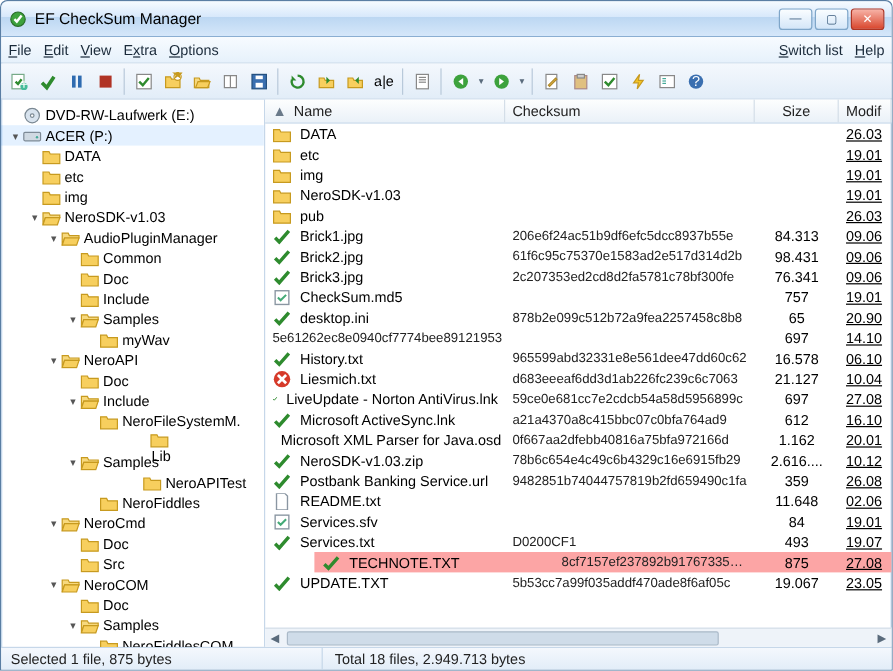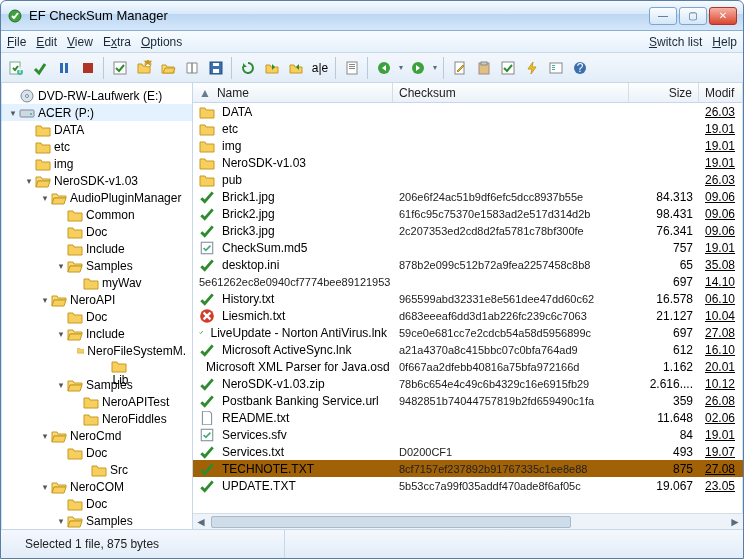--- a/index.html
+++ b/index.html
@@ -13,47 +13,47 @@
 .winbtn.close { background: linear-gradient(#f7b2a6,#d9472e); border-color: #b03422; color: #fff; }
 .menubar { height: 22px; background: linear-gradient(#f7fbff,#e6f1fb); border-bottom: 1px solid #c6d7e9; display: flex; align-items: center; padding: 0 6px; gap: 10px; }
 .menubar .spacer { flex: 1; }
 .menubar span.menu { color: #1a2a3a; cursor: default; }
 .menubar span.menu u { text-decoration: underline; }
 .toolbar { height: 30px; background: linear-gradient(#f4f8fd,#e2edf8); border-bottom: 1px solid #c6d7e9; display: flex; align-items: center; padding: 0 4px; gap: 2px; }
 .tb { width: 22px; height: 22px; display: inline-flex; align-items: center; justify-content: center; border-radius: 3px; }
 .tb svg { width: 16px; height: 16px; }
 .tbsep { width: 2px; height: 22px; border-left: 1px solid #b8c9da; margin: 0 2px; }
 .body { flex: 1; display: flex; min-height: 0; }
-.tree { width: 192px; border-right: 1px solid #c6d7e9; overflow: auto; padding: 4px 0; }
+.tree { width: 220px; border-right: 1px solid #c6d7e9; overflow: auto; padding: 4px 0; }
 .treeitem { display: flex; align-items: center; height: 17px; white-space: nowrap; padding-right: 6px; }
 .twisty { width: 12px; text-align: center; color: #565656; font-size: 9px; display: inline-block; }
 .icon { width: 16px; height: 14px; display: inline-flex; align-items: center; justify-content: center; margin-right: 3px; }
 .folder { fill: #f7cf5e; stroke: #c79a1f; }
 .folder-open { fill: #f7d97e; stroke: #c79a1f; }
 .drive { fill: #cfd9e2; stroke: #7d8a96; }
 .cd { fill: #d8e3ee; stroke: #7a8893; }
 .treeitem .lbl { color: #000; }
 .treeitem.sel { background: #3399ff22; }
 .listpane { flex: 1; display: flex; flex-direction: column; min-width: 0; }
 .listhdr { height: 20px; background: linear-gradient(#fdfefe,#eaf1f8); border-bottom: 1px solid #c6d7e9; display: flex; align-items: center; font-size: 12px; color: #222; }
 .listhdr .col { border-right: 1px solid #d4dee8; padding: 0 6px; height: 100%; display: flex; align-items: center; }
 .col-name { flex: 0 0 200px; display: flex; }
 .col-name .uparrow { margin-right: 6px; color: #6a7a8a; }
 .col-chk { flex: 1; min-width: 0; }
-.col-size { flex: 0 0 70px; justify-content: flex-end; }
+.col-size { flex: 0 0 70px; justify-content: center; }
 .col-mod { flex: 0 0 44px; }
 .listbody { flex: 1; overflow: auto; }
 .row { display: flex; align-items: center; height: 17px; }
-.row.sel { background: #a16207; }
+.row.sel { background: #fca5a5; margin-left: 41px; }
 .row .c { padding: 0 6px; overflow: hidden; text-overflow: ellipsis; white-space: nowrap; }
 .row .c-name { flex: 0 0 200px; display: flex; align-items: center; gap: 4px; }
 .row .c-chk { flex: 1; min-width: 0; font-size: 11px; color: #222; }
-.row .c-size { flex: 0 0 70px; text-align: right; }
+.row .c-size { flex: 0 0 70px; text-align: center; }
 .row .c-mod { flex: 0 0 44px; text-decoration: underline; }
-.status { height: 29px; background: linear-gradient(#f4f8fd,#e2edf8); border-top: 1px solid #c6d7e9; display: flex; align-items: center; padding: 0 24px; color: #222; }
+.status { height: 19px; background: linear-gradient(#f4f8fd,#e2edf8); border-top: 1px solid #c6d7e9; display: flex; align-items: center; padding: 0 8px; color: #222; }
 .status .left { flex: 0 0 260px; border-right: 1px solid #c6d7e9; height: 100%; display: flex; align-items: center; }
 .status .right { flex: 1; padding-left: 10px; }
 .hscroll { height: 16px; background: #eef3f9; border-top: 1px solid #d4dee8; position: relative; }
 .hscroll .thumb { position: absolute; top: 2px; height: 12px; background: #cfdce9; border: 1px solid #aab9c8; border-radius: 2px; }
 .hscroll .arrow { position: absolute; top: 0; width: 16px; height: 16px; display: flex; align-items: center; justify-content: center; color: #5a6b7c; }
 .icon-ok svg { stroke: #2e8b2e; }
 .icon-err svg circle { fill: #d63a2a; }
 .icon-file svg { fill: #fff; stroke: #8a96a2; }
 .icon-md5 svg rect { fill: #fff; stroke: #8a96a2; }
 .dd { width: 8px; height: 22px; display: inline-flex; align-items: center; justify-content: center; color: #5a6b7c; font-size: 8px; }
@@ -398,21 +398,21 @@
           <div class="treeitem" style="padding-left: 54px;">
             <span class="twisty">▾</span>
             <span class="icon">
               <svg viewBox="0 0 16 14">
                 <path class="folder-open" d="M1 3h5l1 2h8v2H3l-2 6z"></path>
                 <path class="folder" d="M1 13l2-6h12l-2 6z"></path>
               </svg>
             </span>
             <span class="lbl">Samples</span>
           </div>
-          <div class="treeitem" style="padding-left: 70px;">
+          <div class="treeitem" style="padding-left: 106px;">
             <span class="twisty"></span>
             <span class="icon">
               <svg viewBox="0 0 16 14">
                 <path class="folder" d="M1 3h5l1 2h8v8H1z"></path>
               </svg>
             </span>
             <span class="lbl">NeroAPITest</span>
           </div>
           <div class="treeitem" style="padding-left: 70px;">
             <span class="twisty"></span>
@@ -435,21 +435,21 @@
           </div>
           <div class="treeitem" style="padding-left: 54px;">
             <span class="twisty"></span>
             <span class="icon">
               <svg viewBox="0 0 16 14">
                 <path class="folder" d="M1 3h5l1 2h8v8H1z"></path>
               </svg>
             </span>
             <span class="lbl">Doc</span>
           </div>
-          <div class="treeitem" style="padding-left: 54px; margin-left: 24px;">
+          <div class="treeitem" style="padding-left: 54px;">
             <span class="twisty"></span>
             <span class="icon">
               <svg viewBox="0 0 16 14">
                 <path class="folder" d="M1 3h5l1 2h8v8H1z"></path>
               </svg>
             </span>
             <span class="lbl">Src</span>
           </div>
           <div class="treeitem" style="padding-left: 38px;">
             <span class="twisty">▾</span>
@@ -632,21 +632,21 @@
             <div class="c c-name">
               <span class="icon icon-ok">
                 <svg viewBox="0 0 14 14">
                   <path d="M2 8l3 3 7-8" stroke="#2e8b2e" fill="none" stroke-width="2.5"></path>
                 </svg>
               </span>
               <span>desktop.ini</span>
             </div>
             <div class="c c-chk">878b2e099c512b72a9fea2257458c8b8</div>
             <div class="c c-size">65</div>
-            <div class="c c-mod">35.08</div>
+            <div class="c c-mod">20.90</div>
           </div>
           <div class="row">
             <div class="c c-chk">5e61262ec8e0940cf7774bee89121953</div>
             <div class="c c-size">697</div>
             <div class="c c-mod">14.10</div>
           </div>
           <div class="row">
             <div class="c c-name">
               <span class="icon icon-ok">
                 <svg viewBox="0 0 14 14">
@@ -808,15 +808,16 @@
       <div class="hscroll">
         <span class="arrow" style="left:0">◄</span>
         <div class="thumb" style="left:18px;width:360px"></div>
         <span class="arrow" style="right:0">►</span>
       </div>
     </div>
   </div>
 
   <div class="status">
     <div class="left">Selected 1 file, 875 bytes</div>
+    <div class="right">Total 18 files, 2.949.713 bytes</div>
   </div>
 
 </div>
 
 </body></html>

